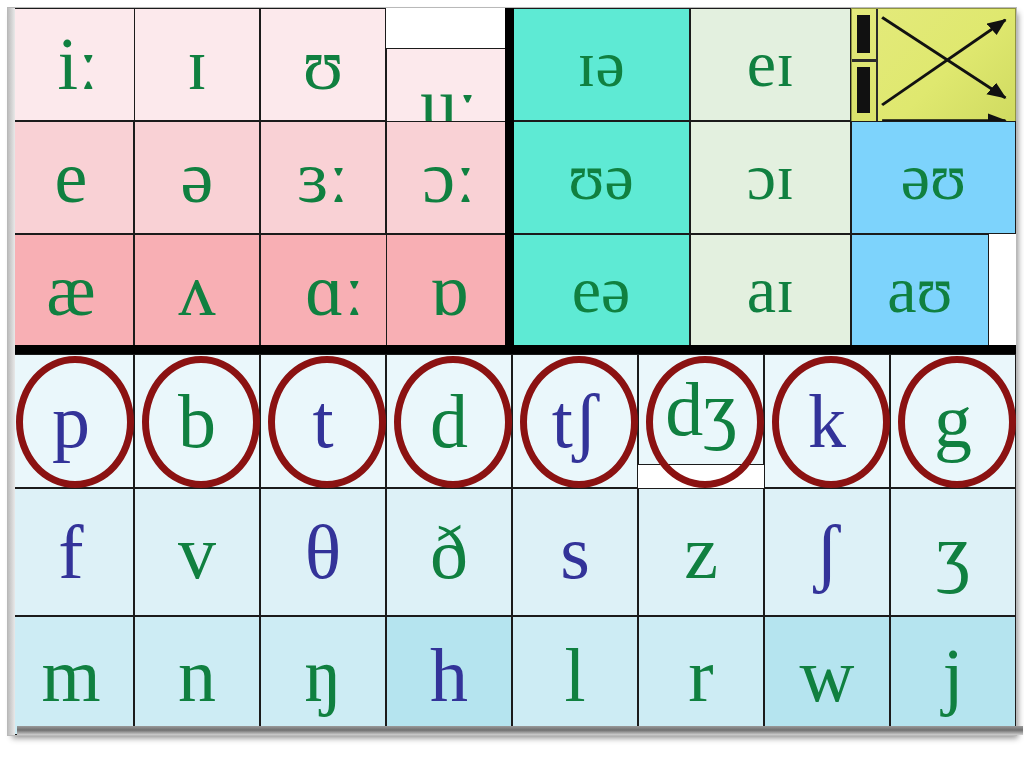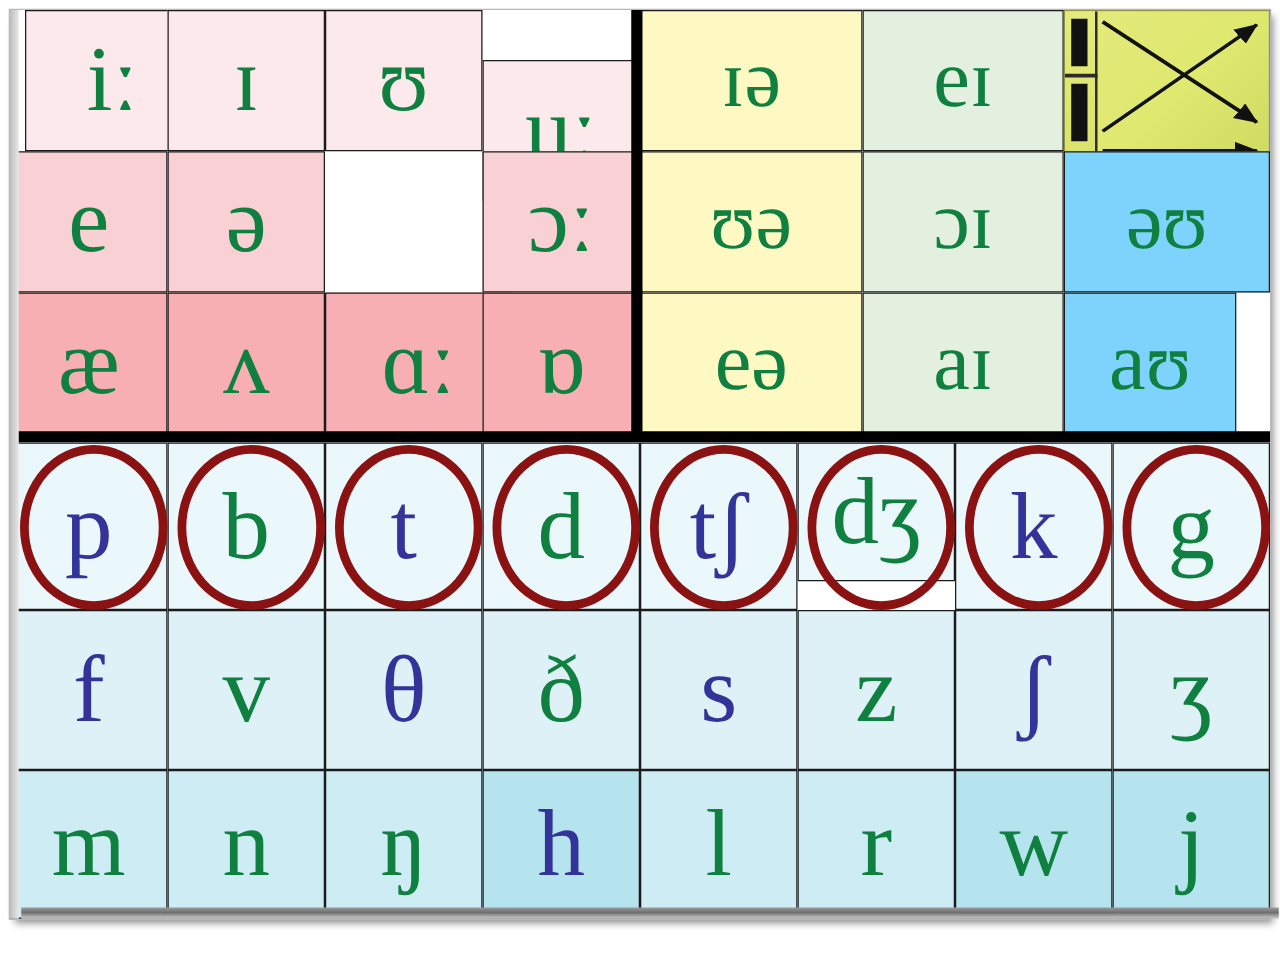--- a/index.html
+++ b/index.html
@@ -52,21 +52,21 @@
     white-space: nowrap;
     user-select: none;
   }
 
   
   .v-row1 { background: #fce9ec; }
   .v-row2 { background: #f9d1d5; }
   .v-row3 { background: #f8afb4; }
 
   
-  .d-pale  { background: #fef9c3; }
+  .d-pale  { background: #5eead4; }
   .d-mid   { background: #e3f0df; }
   .d-deep  { background: #7dd3fc; }
 
   
   .c-plos  { background: #eaf7fb; }
   .c-fric  { background: #ddf1f7; }
   .c-son   { background: #cdecf4; }
   .c-son-dark { background: #b5e4ef; }
 
   
@@ -161,38 +161,41 @@
     height: 100%;
     background: linear-gradient(90deg, #bdbdbd 0%, #e8e8e8 100%);
   }
 </style>
 </head>
 <body>
 
 <div id="chart-root">
   <div class="chart-surface">
 
-    <div class="cell v-row1" style="left:12px;  top:0px;   width:140px; height:113px;">
+    <div class="cell v-row1" style="left:0px;  top:0px;   width:140px; height:113px;">
       <span class="glyph v-glyph ink-green">iː</span>
     </div>
     <div class="cell v-row1" style="left:126px; top:0px;  width:126px; height:113px;">
       <span class="glyph v-glyph ink-green">ɪ</span>
     </div>
     <div class="cell v-row1" style="left:252px; top:0px;  width:126px; height:113px;">
       <span class="glyph v-glyph ink-green">ʊ</span>
     </div>
     <div class="cell v-row1" style="left:378px; top:0px;  width:126px; height:113px;margin-top:40px;">
       <span class="glyph v-glyph ink-green">uː</span>
     </div>
 
     <div class="cell v-row2" style="left:0px;   top:113px; width:126px; height:113px;">
       <span class="glyph v-glyph ink-green">e</span>
     </div>
     <div class="cell v-row2" style="left:126px; top:113px; width:126px; height:113px;">
       <span class="glyph v-glyph ink-green">ə</span>
+    </div>
+    <div class="cell v-row2" style="left:252px; top:113px; width:126px; height:113px;">
+      <span class="glyph v-glyph ink-green">ɜː</span>
     </div>
     <div class="cell v-row2" style="left:378px; top:113px; width:126px; height:113px;">
       <span class="glyph v-glyph ink-green">ɔː</span>
     </div>
 
     <div class="cell v-row3" style="left:0px;   top:226px; width:126px; height:113px;">
       <span class="glyph v-glyph ink-green">æ</span>
     </div>
     <div class="cell v-row3" style="left:126px; top:226px; width:126px; height:113px;">
       <span class="glyph v-glyph ink-green">ʌ</span>

